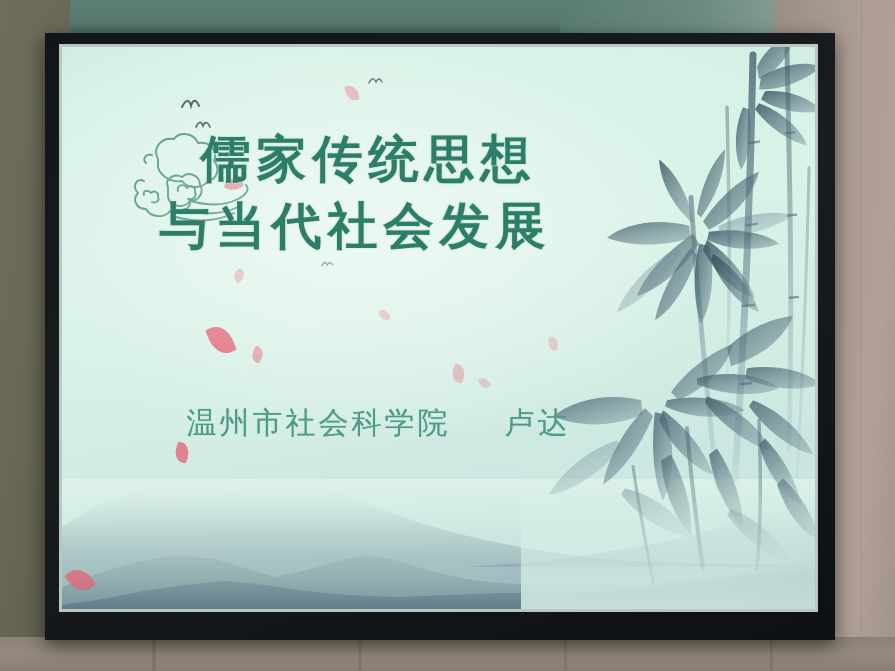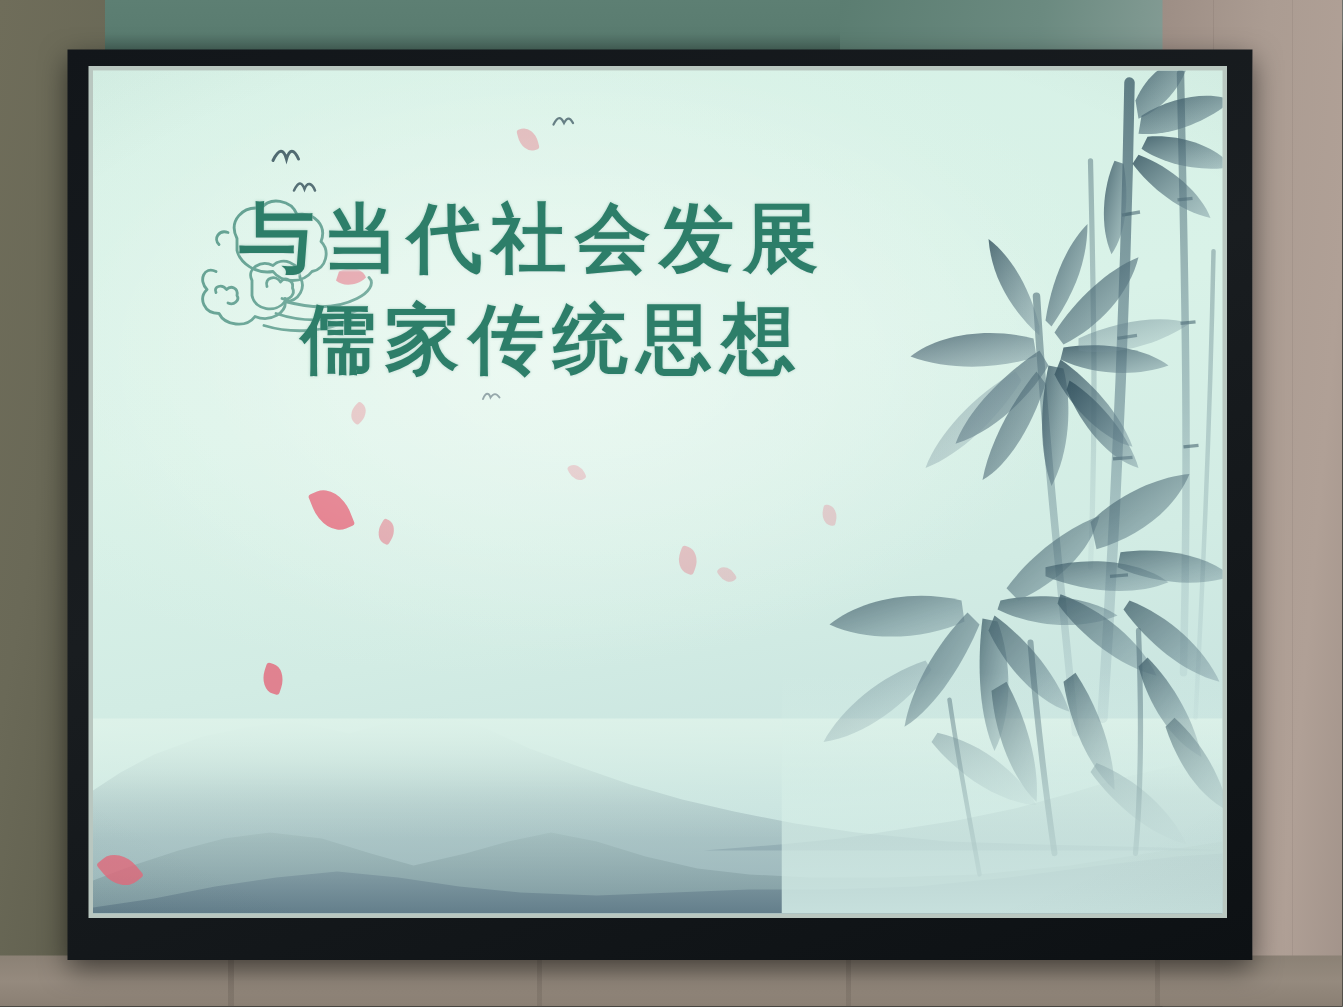--- a/index.html
+++ b/index.html
@@ -393,22 +393,27 @@
           </svg>
         </div>
         <div class="bird" style="left:258px; top:212px;">
           <svg width="16" height="11" viewBox="0 0 16 11">
             <path d="M2,7 C4,2 6,3 7,6 C9,3 11,3 13,6" fill="none" stroke="#6d868a" stroke-width="1.3" stroke-linecap="round"></path>
           </svg>
         </div>
 
         <div id="slide-text">
           <div class="title-block">
+            <div class="title-line line1">儒家传统思想</div>
             <div class="title-line line2">与当代社会发展</div>
-            <div class="title-line line1">儒家传统思想</div>
+          </div>
+          <div class="subtitle-block">
+            <div class="subtitle-line">
+              <span>温州市社会科学院</span><span class="subtitle-gap"></span><span>卢达</span>
+            </div>
           </div>
         </div>
 
       </div>
     </div>
   </div>
 
 </div>
 
 </body></html>

